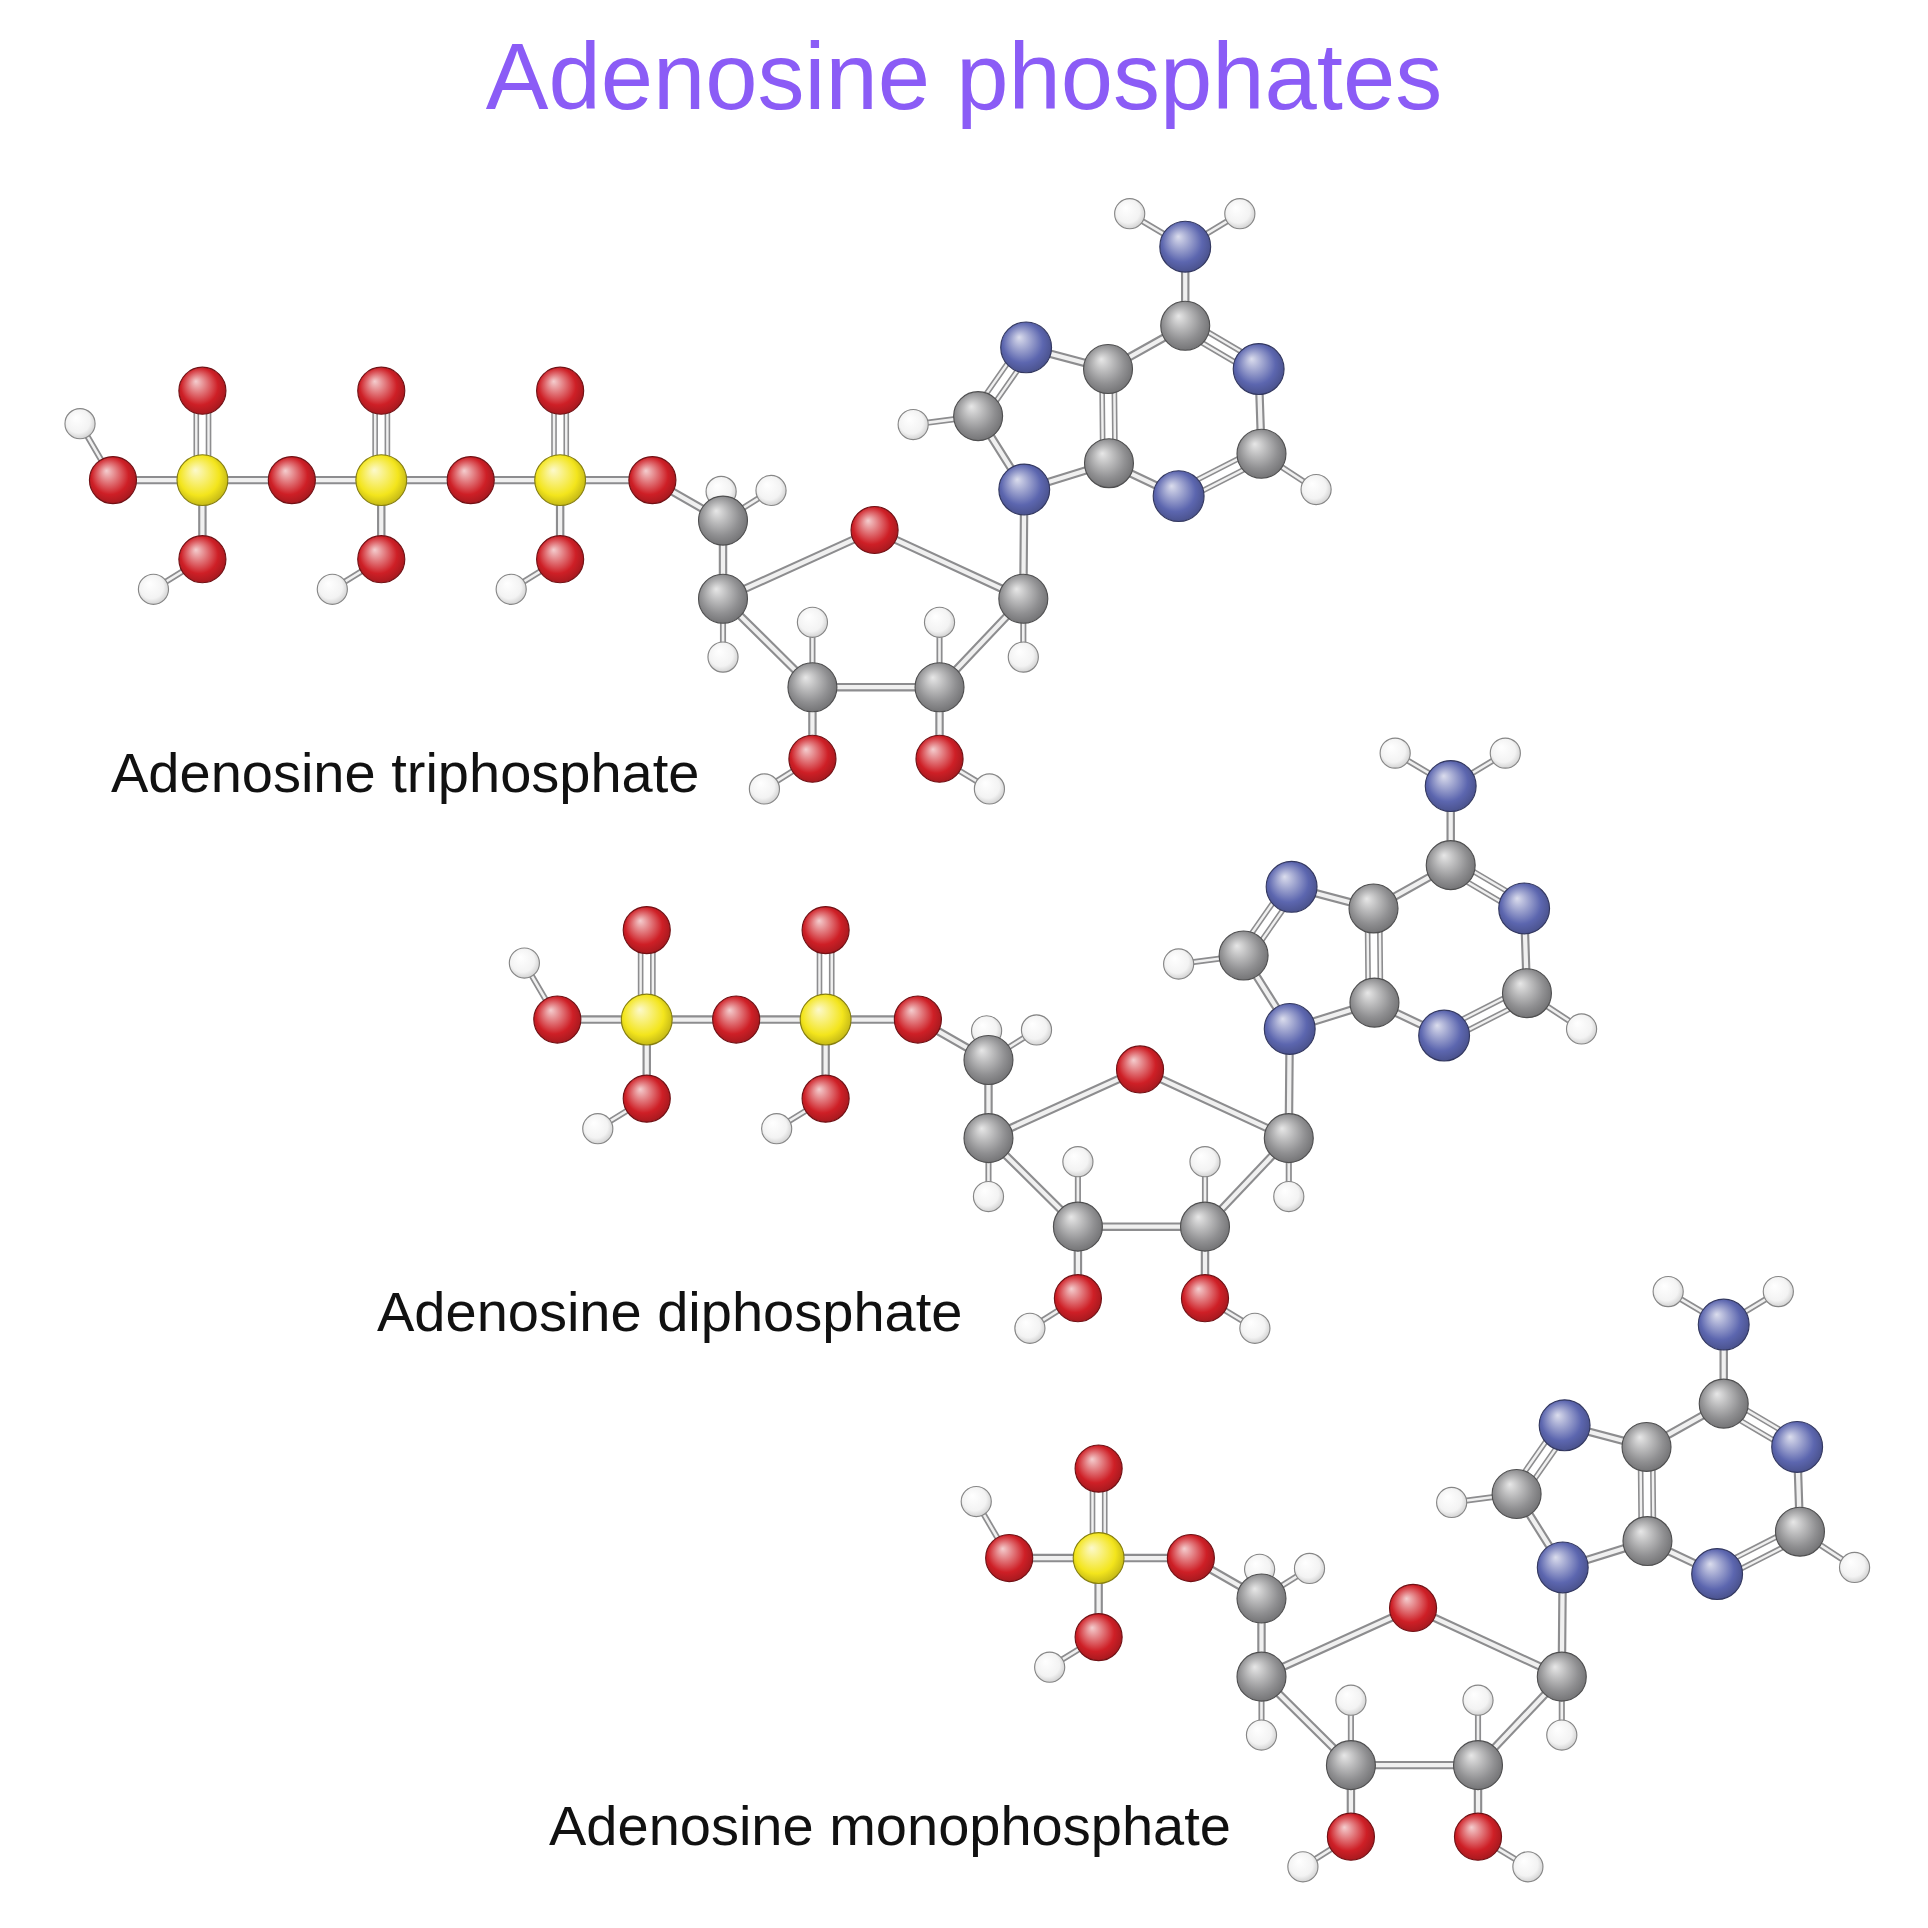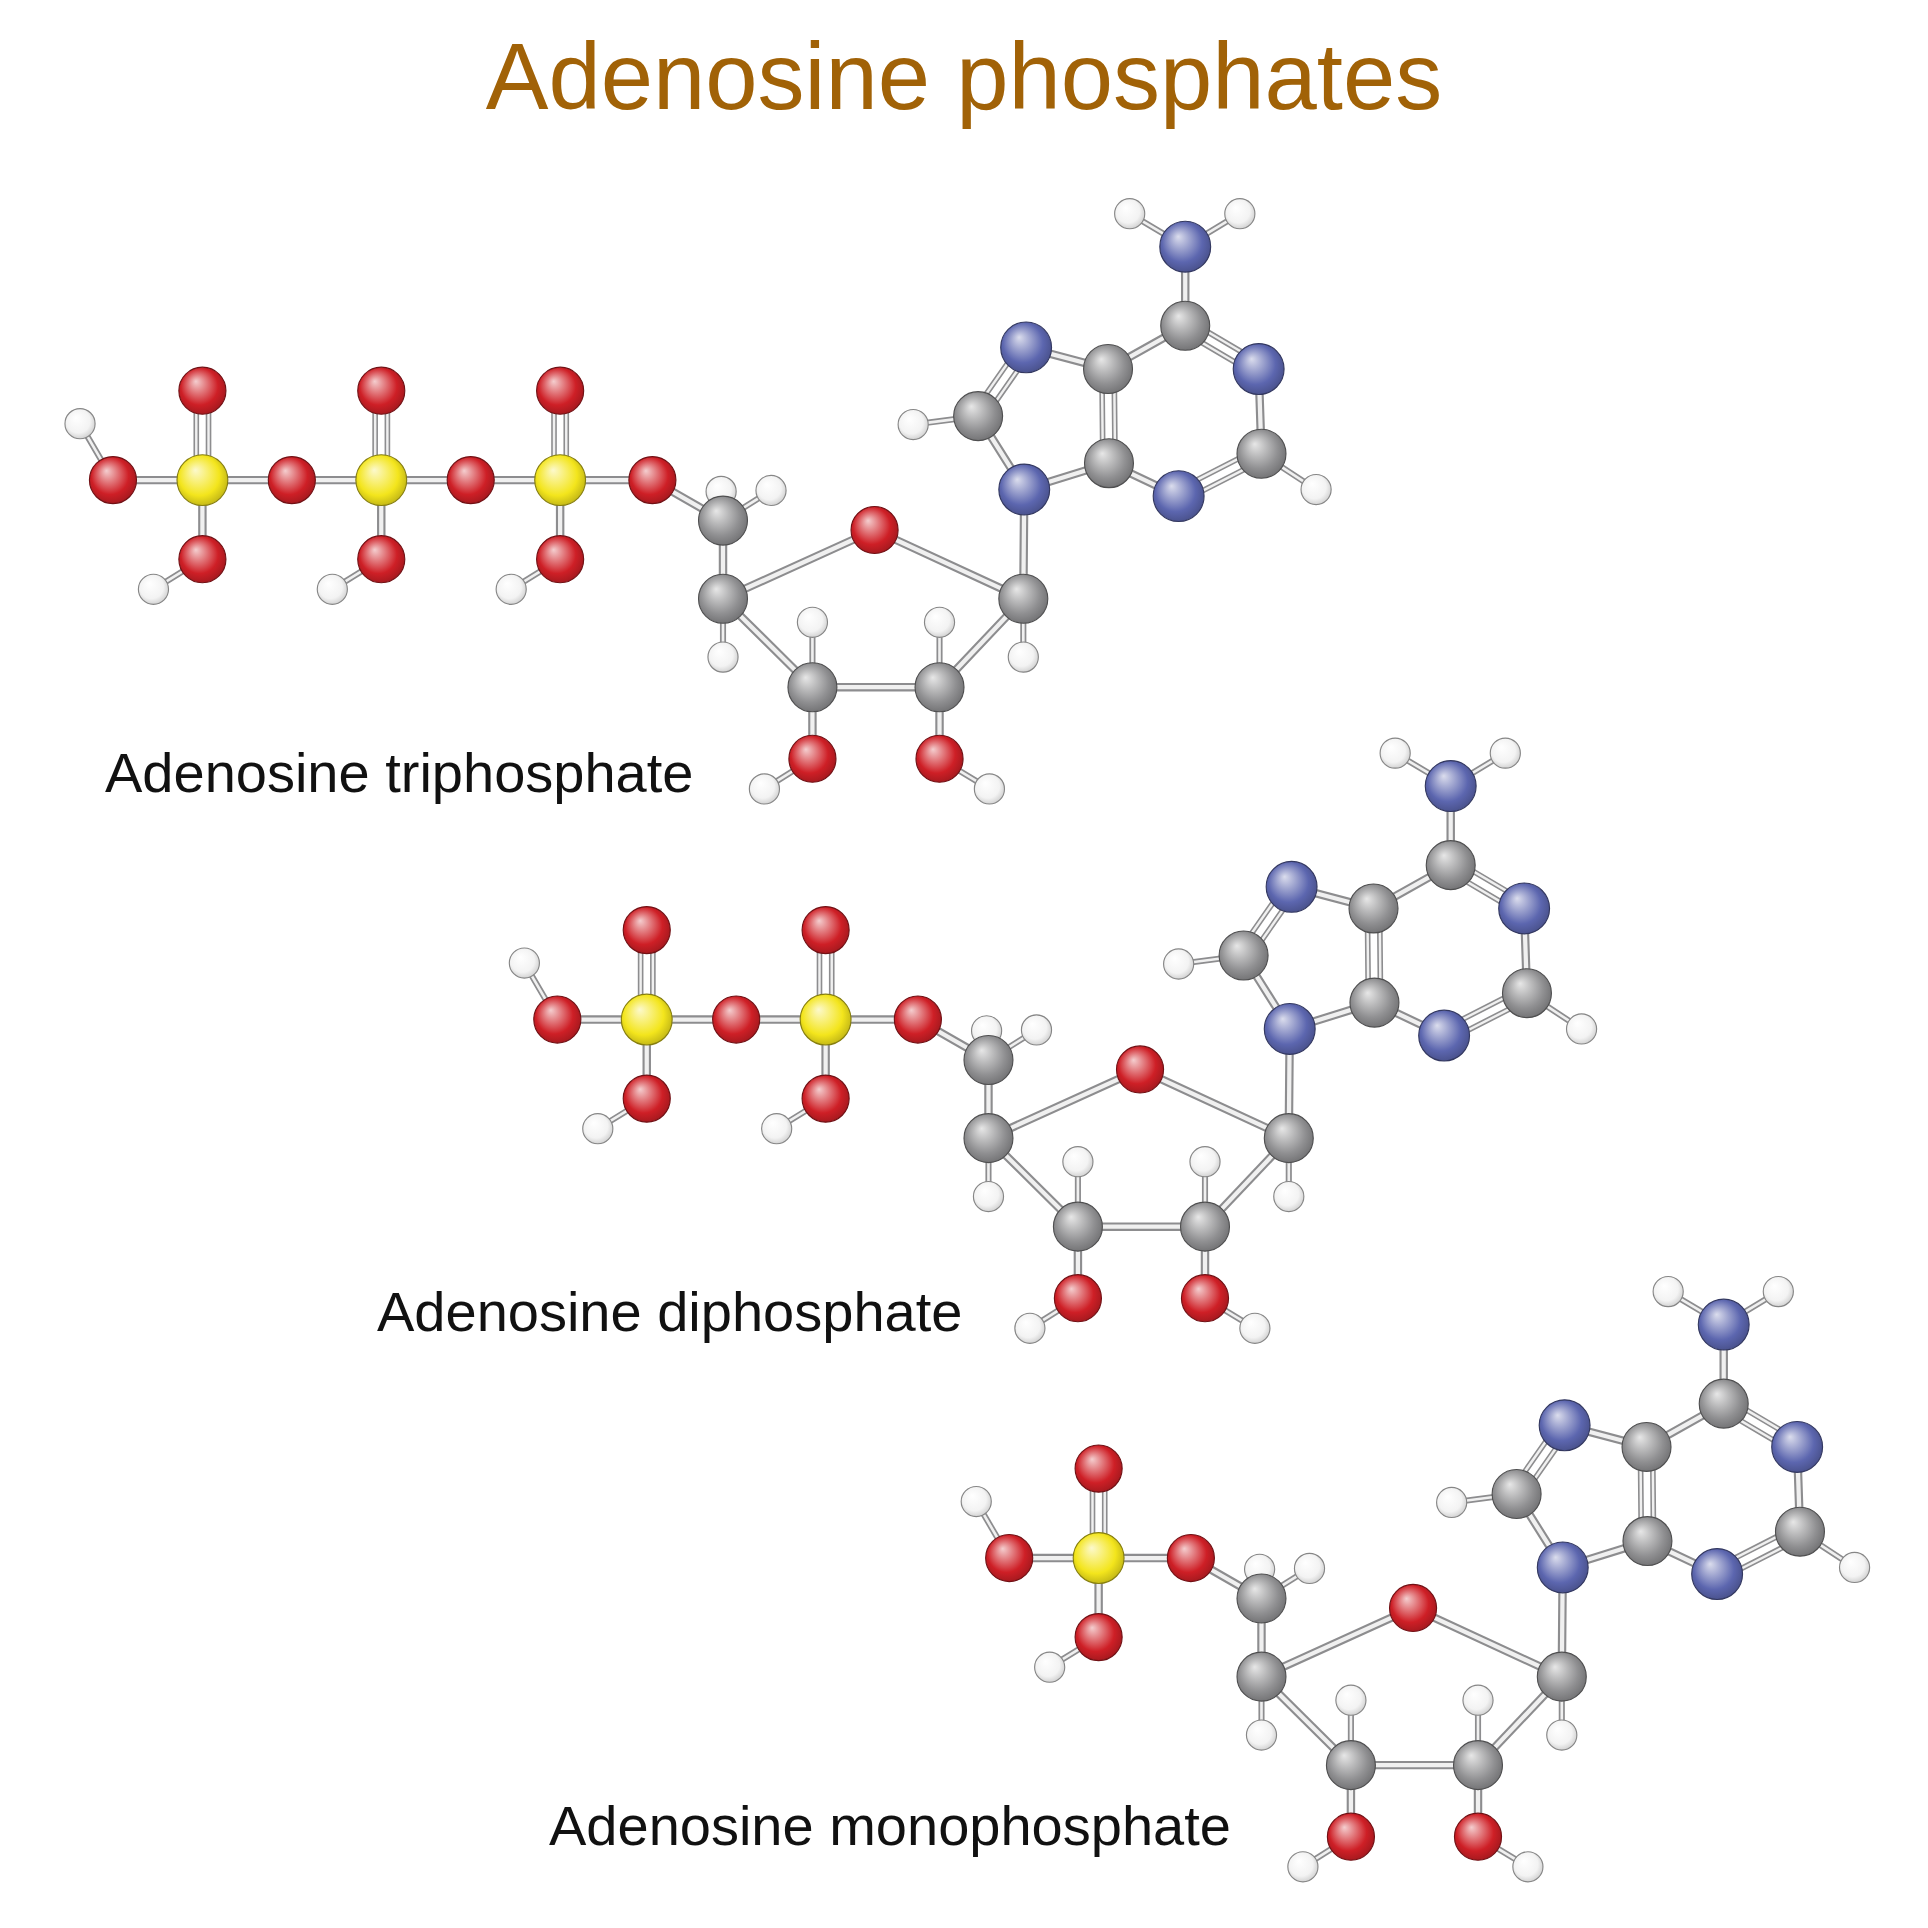--- a/index.html
+++ b/index.html
@@ -2,21 +2,21 @@
 <html style="font-size:15px"><head>
 <meta charset="utf-8">
 <style>
   html,body{margin:0;padding:0;}
   body{
     width:1928px;height:1928px;background:#ffffff;position:relative;
     overflow:hidden;font-family:"Liberation Sans", sans-serif;
   }
   #page-title{
     position:absolute;top:22.6px;left:0;width:1928px;text-align:center;
-    font-size:94px;font-weight:400;color:#a16207;letter-spacing:0px;white-space:nowrap;
+    font-size:94px;font-weight:400;color:#8b5cf6;letter-spacing:0px;white-space:nowrap;
   }
   .mol-label{
     position:absolute;font-size:56px;color:#111;white-space:nowrap;
   }
   #mol-svg{position:absolute;left:0;top:0;}
 </style>
 </head>
 <body>
 
 <div id="page-title">Adenosine phosphates</div>
@@ -780,16 +780,16 @@
       <circle cx="1749" cy="1537" r="26" fill="url(#grad-C)" stroke="#4f4f50" stroke-width="1.2"></circle>
       <circle cx="1750" cy="1637" r="26" fill="url(#grad-C)" stroke="#4f4f50" stroke-width="1.2"></circle>
       <circle cx="1824" cy="1672" r="27" fill="url(#grad-N)" stroke="#333860" stroke-width="1.2"></circle>
       <circle cx="1912" cy="1627" r="26" fill="url(#grad-C)" stroke="#4f4f50" stroke-width="1.2"></circle>
       <circle cx="1909" cy="1537" r="27" fill="url(#grad-N)" stroke="#333860" stroke-width="1.2"></circle>
       <circle cx="1831" cy="1491" r="26" fill="url(#grad-C)" stroke="#4f4f50" stroke-width="1.2"></circle>
       <circle cx="1831" cy="1407" r="27" fill="url(#grad-N)" stroke="#333860" stroke-width="1.2"></circle>
     </g>
 </svg>
 
-<div class="mol-label" style="left: 105px; top: 740px;">Adenosine triphosphate</div>
+<div class="mol-label" style="left: 111px; top: 740px;">Adenosine triphosphate</div>
 <div class="mol-label" style="left: 377px; top: 1279px;">Adenosine diphosphate</div>
 <div class="mol-label" style="left: 549px; top: 1793px;">Adenosine monophosphate</div>
 
 
 </body></html>

